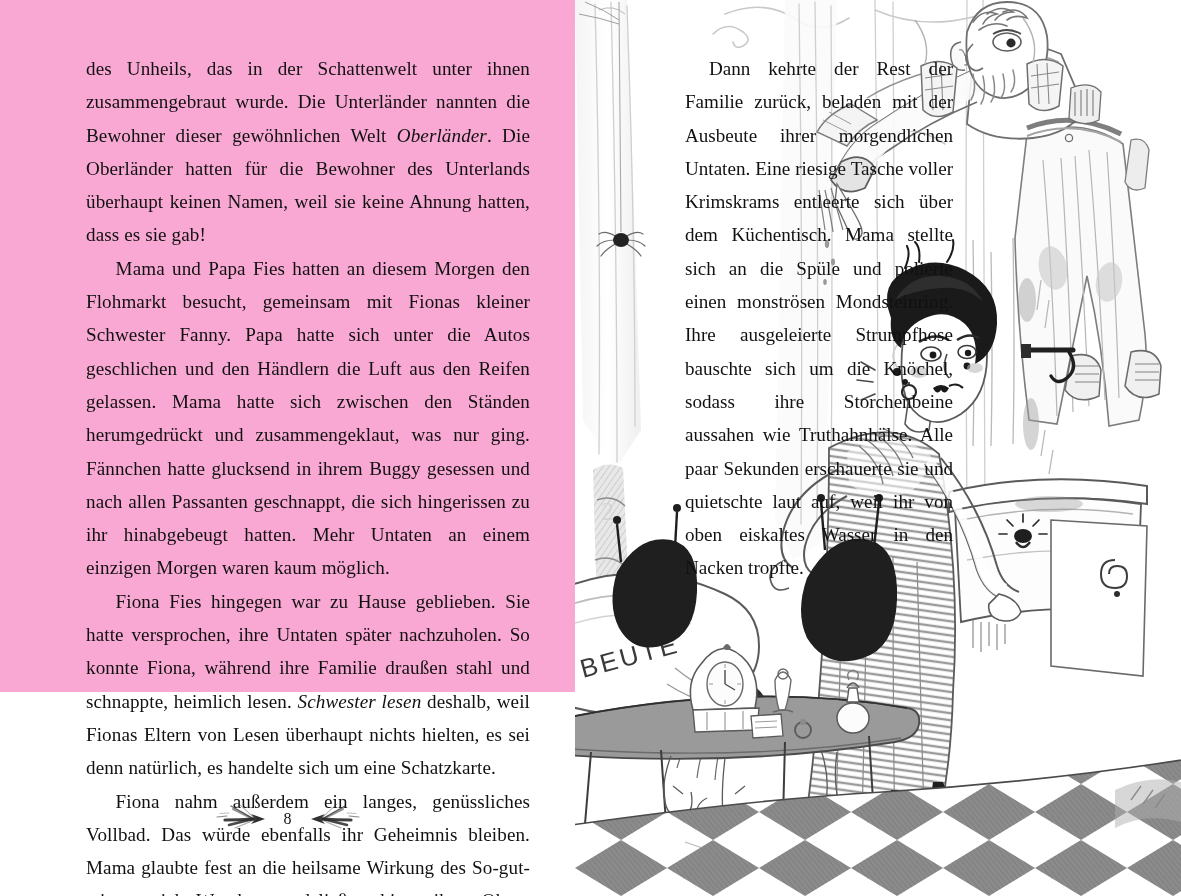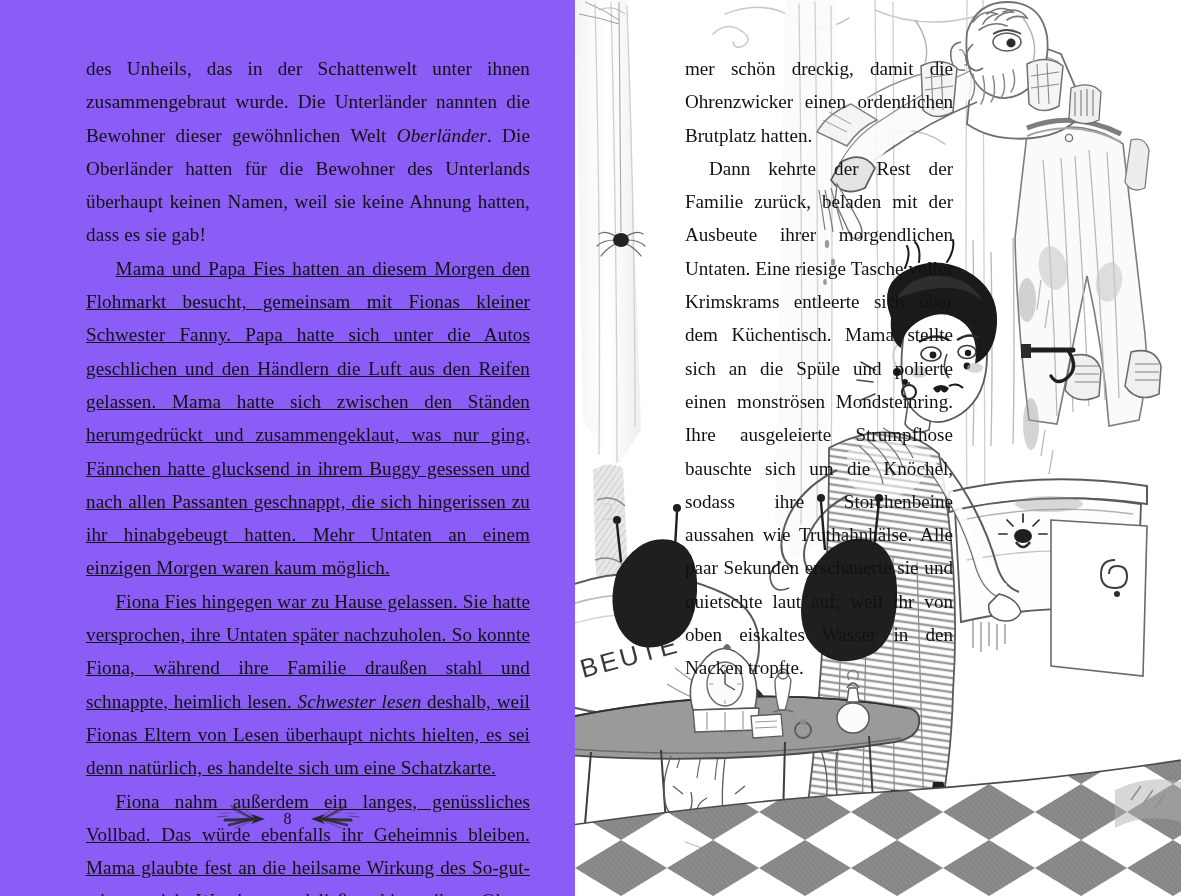--- a/index.html
+++ b/index.html
@@ -11,40 +11,40 @@
     position:relative;
   }
   #spread{
     position:absolute;inset:0;
     display:flex;
   }
 
   
   .page-left{
     position:relative;
-    width:575px;height:896px;
-    background:#8b5cf6;
+    width:575px;height:692px;
+    background:#f9a8d4;
     flex:0 0 575px;
   }
   .textcol{
     position:absolute;
     left:86px; top:52px;
     width:444px;
   }
   .para{
     margin:0;
     font-size:19.1px;
     line-height:33.3px;
     text-align:justify;
     text-align-last:left;
     color:#111;
     letter-spacing:.1px;
     -webkit-hyphens:manual;hyphens:manual;
   }
-  .para.indent{text-indent:1.55em;text-decoration:underline;}
+  .para.indent{text-indent:1.55em;}
   .para em{font-style:italic;}
 
   
   .folio{
     position:absolute;
     left:0;right:0;
     top:800px;
     display:flex;align-items:center;justify-content:center;
     gap:9px;
     width:575px;
@@ -92,21 +92,21 @@
 <div id="spread">
 
   <div class="page-left">
 
     <div class="textcol">
 
       <p class="para"><span>des Unheils, das in der Schattenwelt unter ihnen zusammengebraut wurde. Die Unterländer nannten die Bewohner dieser gewöhnlichen Welt </span><em>Oberländer</em><span>. Die Oberländer hatten für die Bewohner des Unterlands überhaupt keinen Namen, weil sie keine Ahnung hatten, dass es sie gab!</span></p>
 
       <p class="para indent"><span>Mama und Papa Fies hatten an diesem Morgen den Flohmarkt besucht, gemeinsam mit Fionas kleiner Schwester Fanny. Papa hatte sich unter die Autos geschlichen und den Händlern die Luft aus den Reifen gelassen. Mama hatte sich zwischen den Ständen herumgedrückt und zusammengeklaut, was nur ging. Fännchen hatte glucksend in ihrem Buggy gesessen und nach allen Passanten geschnappt, die sich hingerissen zu ihr hinabgebeugt hatten. Mehr Untaten an einem einzigen Morgen waren kaum möglich.</span></p>
 
-      <p class="para indent"><span>Fiona Fies hingegen war zu Hause gelassen. Sie hatte versprochen, ihre Untaten später nachzuholen. So konnte Fiona, während ihre Familie draußen stahl und schnappte, heimlich lesen. </span><em>Schwester lesen</em><span> deshalb, weil Fionas Eltern von Lesen überhaupt nichts hielten, es sei denn natürlich, es handelte sich um eine Schatzkarte.</span></p>
+      <p class="para indent"><span>Fiona Fies hingegen war zu Hause geblieben. Sie hatte versprochen, ihre Untaten später nachzuholen. So konnte Fiona, während ihre Familie draußen stahl und schnappte, heimlich lesen. </span><em>Schwester lesen</em><span> deshalb, weil Fionas Eltern von Lesen überhaupt nichts hielten, es sei denn natürlich, es handelte sich um eine Schatzkarte.</span></p>
 
       <p class="para indent"><span>Fiona nahm außerdem ein langes, genüssliches Vollbad. Das würde ebenfalls ihr Geheimnis bleiben. Mama glaubte fest an die heilsame Wirkung des So-gut-wie-gar-nicht-Waschens und ließ es hinter ihren Ohren im-</span></p>
 
     </div>
 
     <div class="folio">
       <svg class="folio-orn" width="66" height="36" viewBox="0 0 66 36">
         <g fill="none" stroke="#2a2a2a" stroke-linecap="round">
           <path d="M8 17 L18 16" stroke-width="1.1" opacity=".55"></path>
           <path d="M11 13.5 L20 13" stroke-width="0.9" opacity=".35"></path>
@@ -600,18 +600,17 @@
         <path d="M540 790 q34 -16 66 -8 l0 40 q-36 -10 -66 6 Z" fill="#b0b0b0" opacity=".5"></path>
         <g stroke="#8a8a8a" stroke-width="1.3" fill="none">
           <path d="M556 800 l10 -14"></path>
             <path d="M568 804 l10 -14"></path>
             <path d="M580 808 l10 -14"></path>
         </g>
       </g>
     </svg>
 
     <div class="textcol-r">
-      <p class="para-r">mer schön dreckig, damit die Ohrenzwicker einen ordentlichen Brutplatz hatten.</p>
       <p class="para-r indent">Dann kehrte der Rest der Familie zurück, beladen mit der Ausbeute ihrer morgendlichen Untaten. Eine riesige Tasche voller Krimskrams entleerte sich über dem Küchentisch. Mama stellte sich an die Spüle und polierte einen monströsen Mondsteinring. Ihre ausgeleierte Strumpfhose bauschte sich um die Knöchel, sodass ihre Storchenbeine aussahen wie Truthahnhälse. Alle paar Sekunden erschauerte sie und quietschte laut auf, weil ihr von oben eiskaltes Wasser in den Nacken tropfte.</p>
     </div>
 
   </div>
 </div>
 
 </body></html>

